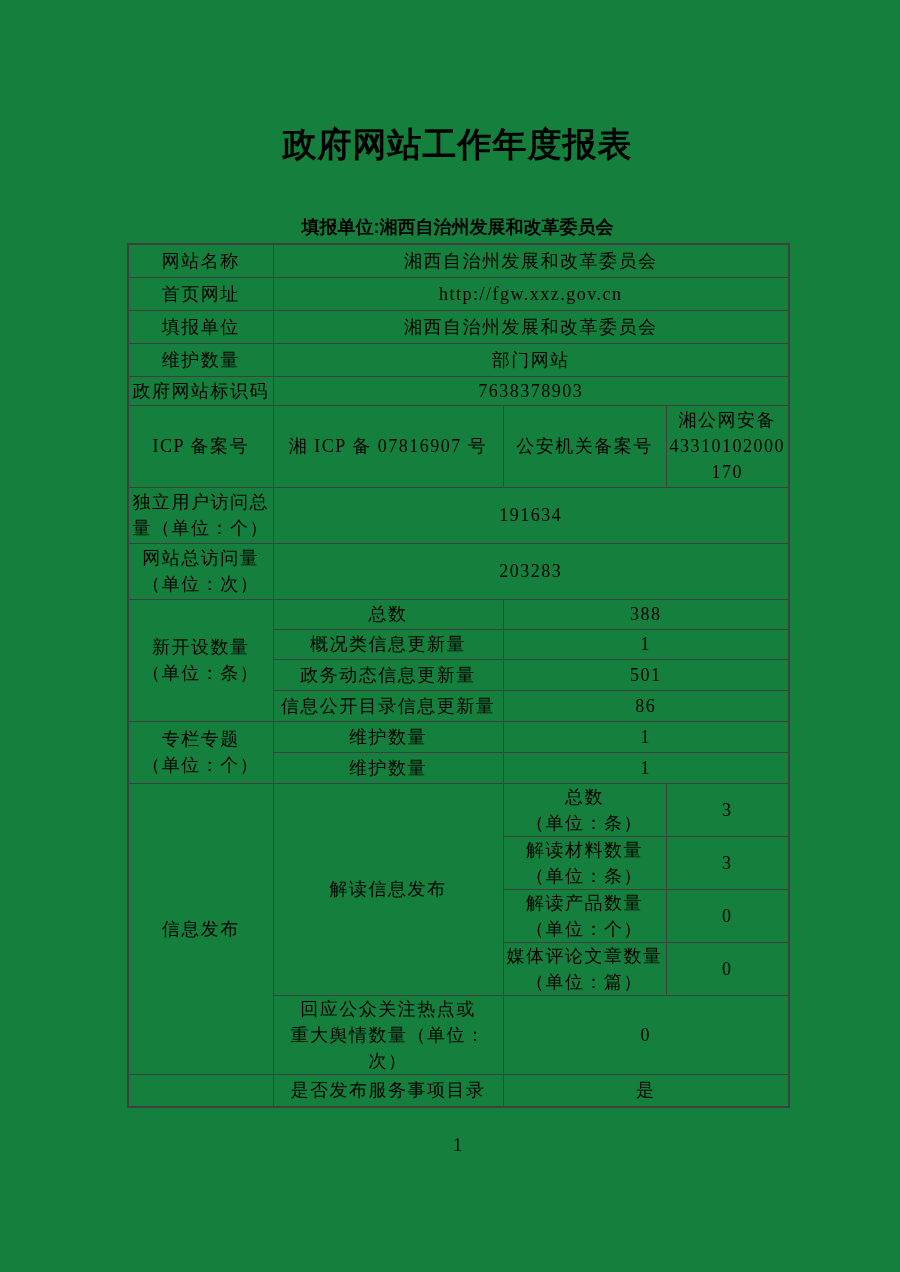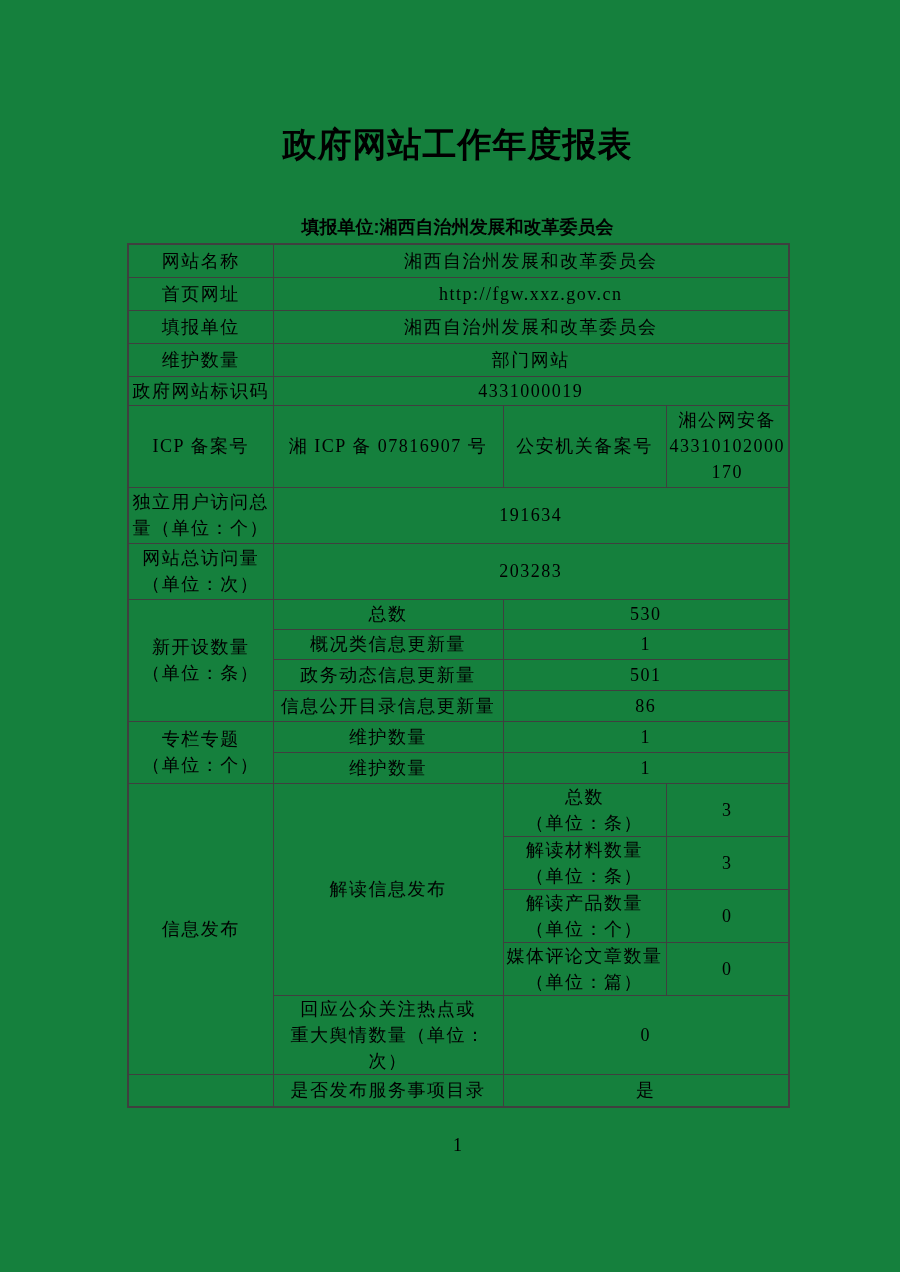--- a/index.html
+++ b/index.html
@@ -107,21 +107,21 @@
         <tr class="h33">
           <td>填报单位</td>
           <td colspan="3">湘西自治州发展和改革委员会</td>
         </tr>
         <tr class="h33">
           <td>维护数量</td>
           <td colspan="3">部门网站</td>
         </tr>
         <tr class="h29">
           <td>政府网站标识码</td>
-          <td colspan="3">4331000019</td>
+          <td colspan="3">7638378903</td>
         </tr>
         <tr class="h82">
           <td>ICP 备案号</td>
           <td>湘 ICP 备 07816907 号</td>
           <td>公安机关备案号</td>
           <td>湘公网安备
 43310102000
 170</td>
         </tr>
         <tr class="h56">
@@ -131,21 +131,21 @@
         </tr>
         <tr class="h56">
           <td>网站总访问量
 （单位：次）</td>
           <td colspan="3">203283</td>
         </tr>
         <tr class="h30">
           <td rowspan="4">新开设数量
 （单位：条）</td>
           <td>总数</td>
-          <td colspan="2">530</td>
+          <td colspan="2">388</td>
         </tr>
         <tr class="h30">
           <td>概况类信息更新量</td>
           <td colspan="2">1</td>
         </tr>
         <tr class="h31">
           <td>政务动态信息更新量</td>
           <td colspan="2">501</td>
         </tr>
         <tr class="h31">

